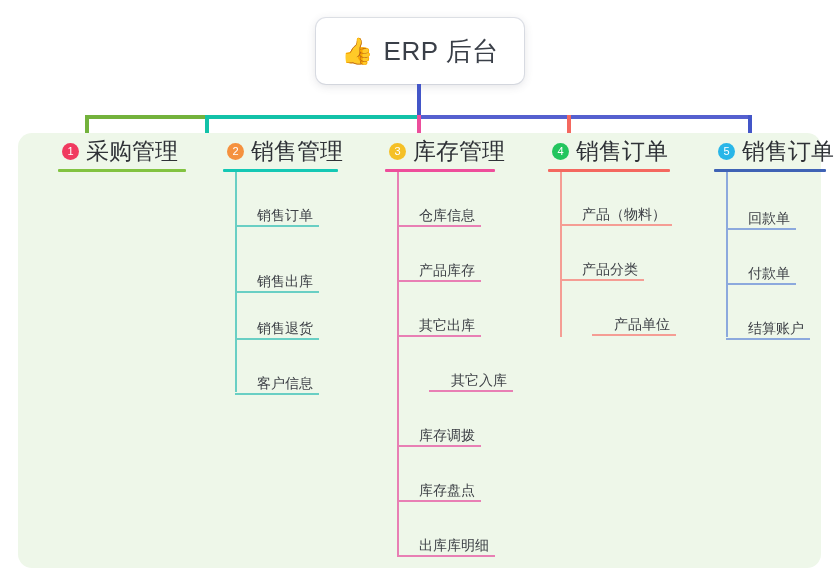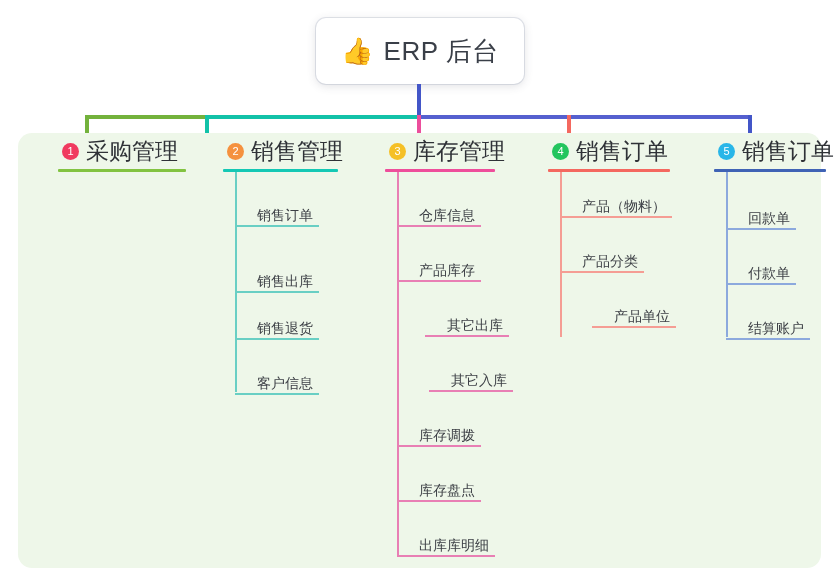--- a/index.html
+++ b/index.html
@@ -223,21 +223,21 @@
       <div class="leaf-list">
         <div class="leaf-spine" style="background: rgb(232, 127, 180); height: 385px;"></div>
         <div class="leaf" style="height: 55px;">
           <span class="leaf-text">仓库信息</span>
           <div class="leaf-rule" style="background: rgb(232, 127, 180); width: 84px;"></div>
         </div>
         <div class="leaf" style="height: 55px;">
           <span class="leaf-text">产品库存</span>
           <div class="leaf-rule" style="background: rgb(232, 127, 180); width: 84px;"></div>
         </div>
-        <div class="leaf" style="height: 55px; margin-left: 28px;">
+        <div class="leaf" style="height: 55px;">
           <span class="leaf-text">其它出库</span>
           <div class="leaf-rule" style="background: rgb(232, 127, 180); width: 84px;"></div>
         </div>
         <div class="leaf" style="height: 55px; margin-left: 32px;">
           <span class="leaf-text">其它入库</span>
           <div class="leaf-rule" style="background: rgb(232, 127, 180); width: 84px;"></div>
         </div>
         <div class="leaf" style="height: 55px;">
           <span class="leaf-text">库存调拨</span>
           <div class="leaf-rule" style="background: rgb(232, 127, 180); width: 84px;"></div>
@@ -253,21 +253,21 @@
       </div>
     </div>
   <div class="column" id="column-4">
       <div class="col-header">
         <span class="col-badge" style="background: rgb(35, 197, 94);">4</span>
         <span class="col-title">销售订单</span>
       </div>
       <div class="col-rule" style="background: rgb(244, 104, 95);"></div>
       <div class="leaf-list">
         <div class="leaf-spine" style="background: rgb(245, 157, 148); height: 165px;"></div>
-        <div class="leaf" style="height: 46px;">
+        <div class="leaf" style="height: 54px;">
           <span class="leaf-text">产品（物料）</span>
           <div class="leaf-rule" style="background: rgb(245, 157, 148); width: 112px;"></div>
         </div>
         <div class="leaf" style="height: 55px;">
           <span class="leaf-text">产品分类</span>
           <div class="leaf-rule" style="background: rgb(245, 157, 148); width: 84px;"></div>
         </div>
         <div class="leaf" style="height: 55px; margin-left: 32px;">
           <span class="leaf-text">产品单位</span>
           <div class="leaf-rule" style="background: rgb(245, 157, 148); width: 84px;"></div>

